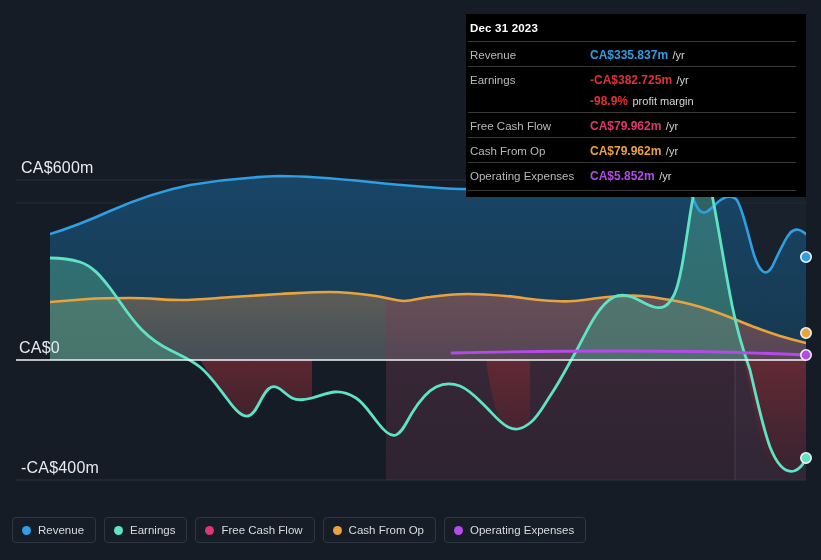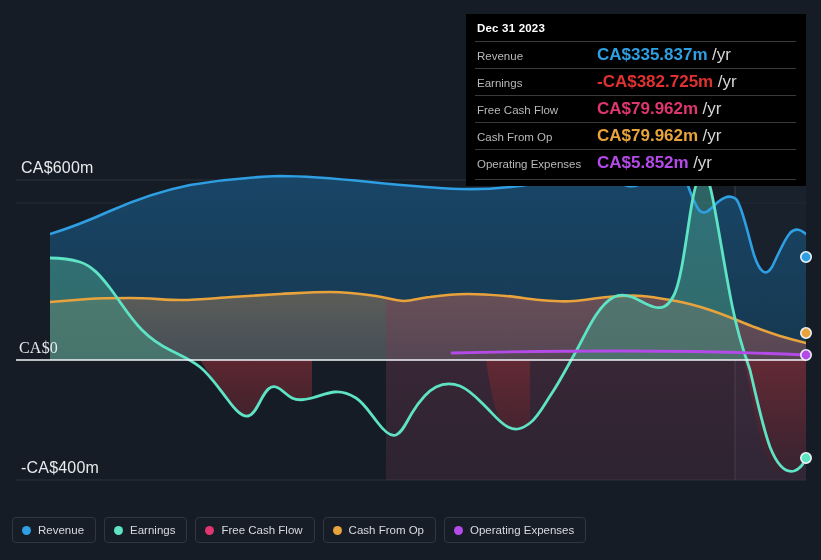--- a/index.html
+++ b/index.html
@@ -16,45 +16,45 @@
   
   .plot{position:absolute;left:0;top:155px;width:821px;height:330px;}
   .plot svg{display:block;}
 
   
   .ylabel{
     position:absolute;color:#e8eaed;font-size:16px;
     letter-spacing:.2px;white-space:nowrap;
   }
   #y-top{left:21px;top:159px;}
-  #y-zero{left:19px;top:339px;font-family:Liberation Serif, serif;}
+  #y-zero{left:19px;top:339px;}
   #y-bot{left:21px;top:459px;text-align:right;}
 
   .xaxis{position:absolute;left:0;top:484px;width:821px;height:24px;}
 
   
   .tooltip{
     position:absolute;left:466px;top:14px;width:340px;
     background:#000;color:#fff;
     box-sizing:border-box;
-    padding:8px 10px 6px 9px;
+    padding:8px 10px 6px 2px;
   }
   .tt-date{
     font-size:11.5px;font-weight:bold;color:#ffffff;
     padding:0 0 7px 2px;letter-spacing:.2px;
   }
   .tt-row{
     display:flex;align-items:baseline;
     border-top:1px solid #3a3a3a;
     padding:3px 0 3px 2px;min-height:15px;
   }
   .tt-row.sub{border-top:none;padding-top:0;}
   .tt-k{width:120px;flex:0 0 120px;color:#b9b9b9;font-size:11.5px;}
-  .tt-v{font-size:17px;font-weight:bold;white-space:nowrap;}
-  .tt-u{font-size:17px;color:#d6d6d6;font-weight:normal;}
+  .tt-v{font-size:12px;font-weight:bold;white-space:nowrap;}
+  .tt-u{font-size:11px;color:#d6d6d6;font-weight:normal;}
   .tt-bottomline{border-top:1px solid #3a3a3a;height:0;margin-top:3px;}
 
   
   .legend{
     position:absolute;left:12px;top:517px;
     display:flex;gap:8px;align-items:center;
   }
   .lg{
     display:flex;align-items:center;gap:7px;
     border:1px solid #2e3742;border-radius:4px;
@@ -241,20 +241,25 @@
       <div><span class="tt-v" style="color:#2f9fe3">CA$335.837m</span>
            <span class="tt-u">/yr</span></div>
     </div>
 
     <div class="tt-row">
       <div class="tt-k">Earnings</div>
       <div><span class="tt-v" style="color:#e03131">-CA$382.725m</span>
            <span class="tt-u">/yr</span></div>
     </div>
 
+    <div class="tt-row sub">
+      <div class="tt-k"></div>
+      <div><span class="tt-v" style="color:#e03131">-98.9%</span>
+           <span class="tt-u">profit margin</span></div>
+    </div>
 
     <div class="tt-row">
       <div class="tt-k">Free Cash Flow</div>
       <div><span class="tt-v" style="color:#e0366f">CA$79.962m</span>
            <span class="tt-u">/yr</span></div>
     </div>
 
     <div class="tt-row">
       <div class="tt-k">Cash From Op</div>
       <div><span class="tt-v" style="color:#e8a33d">CA$79.962m</span>

